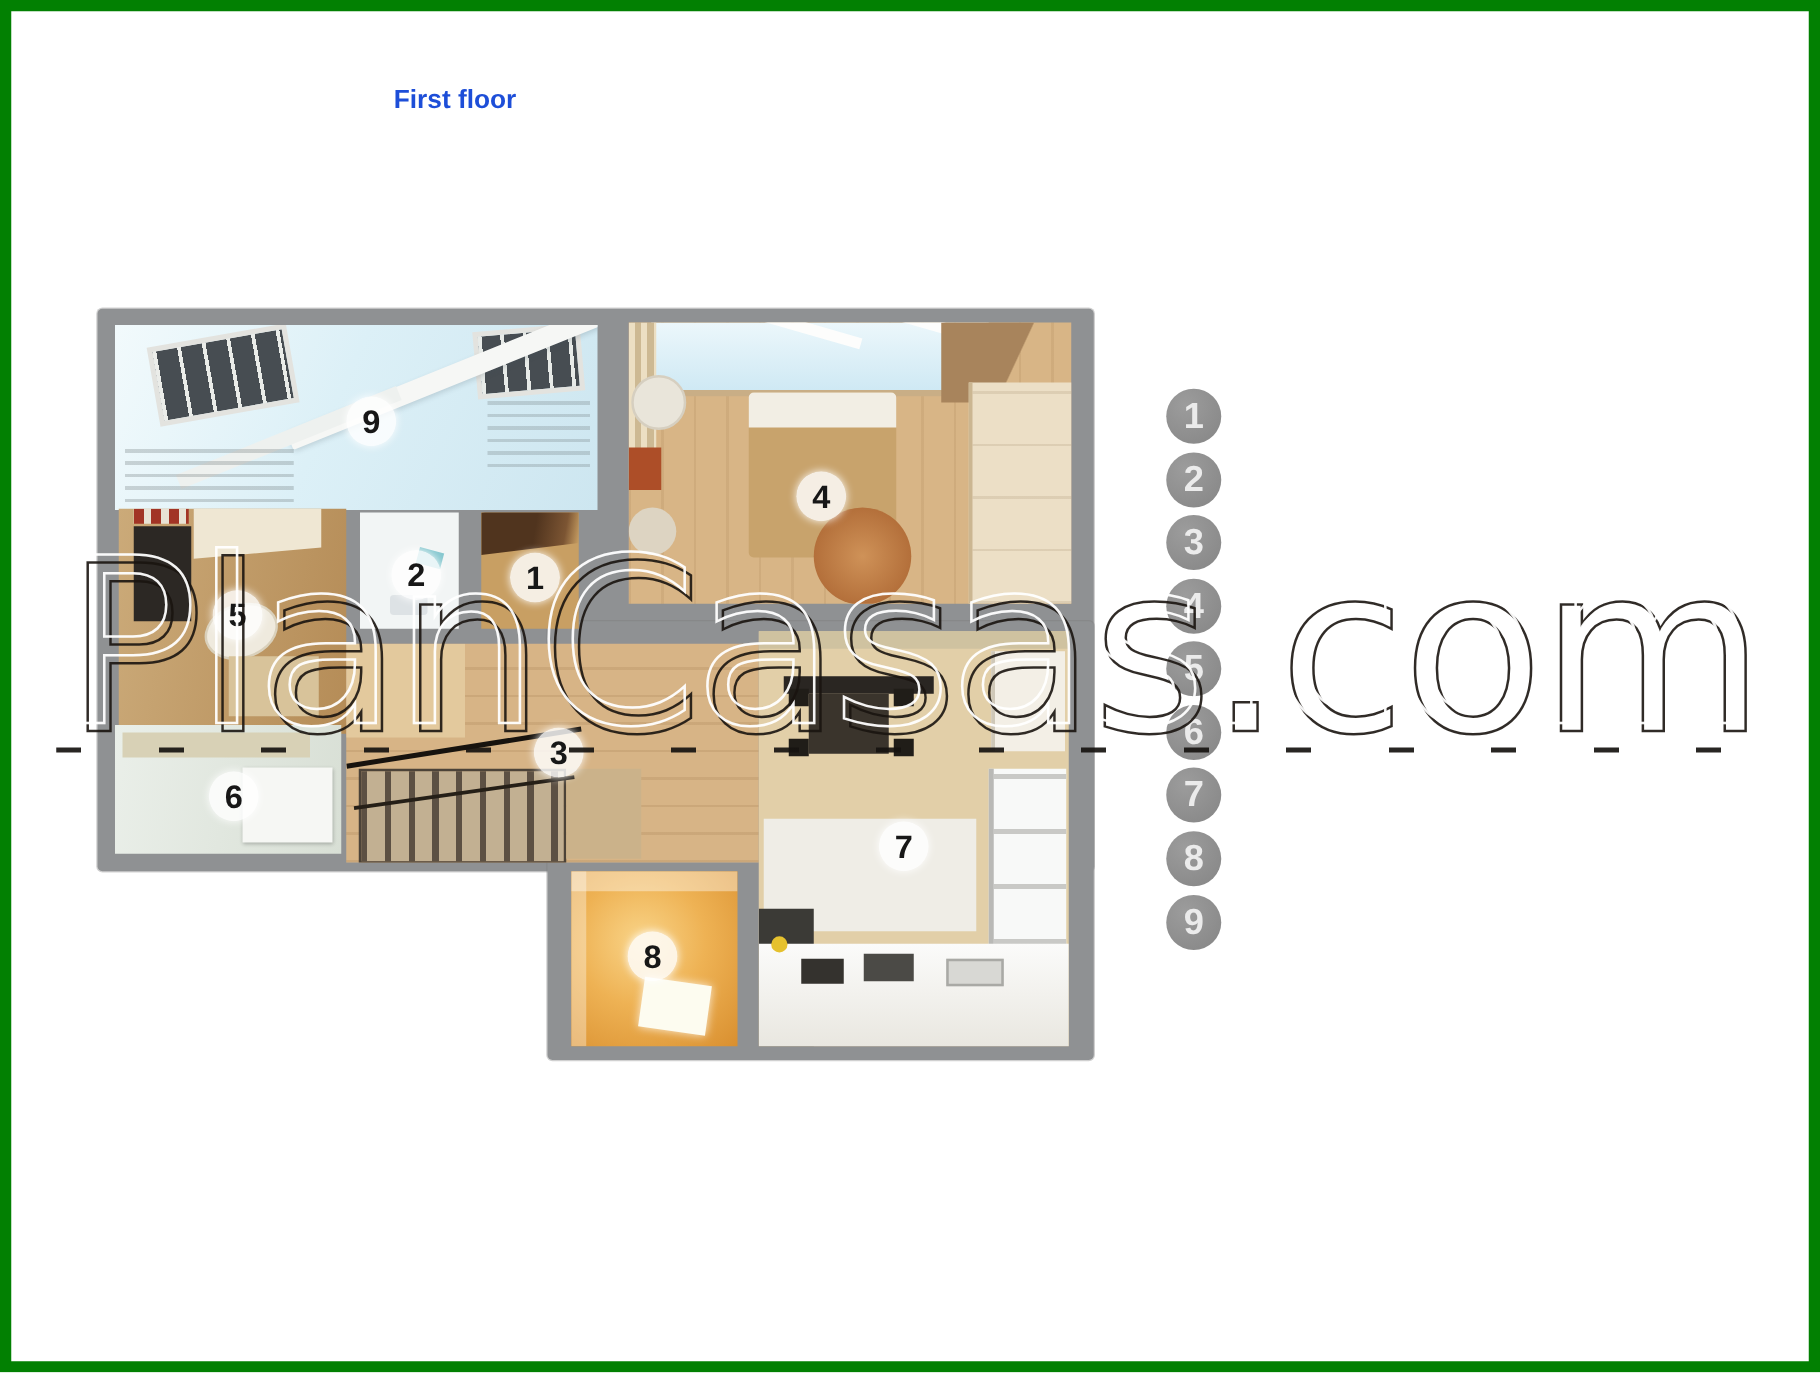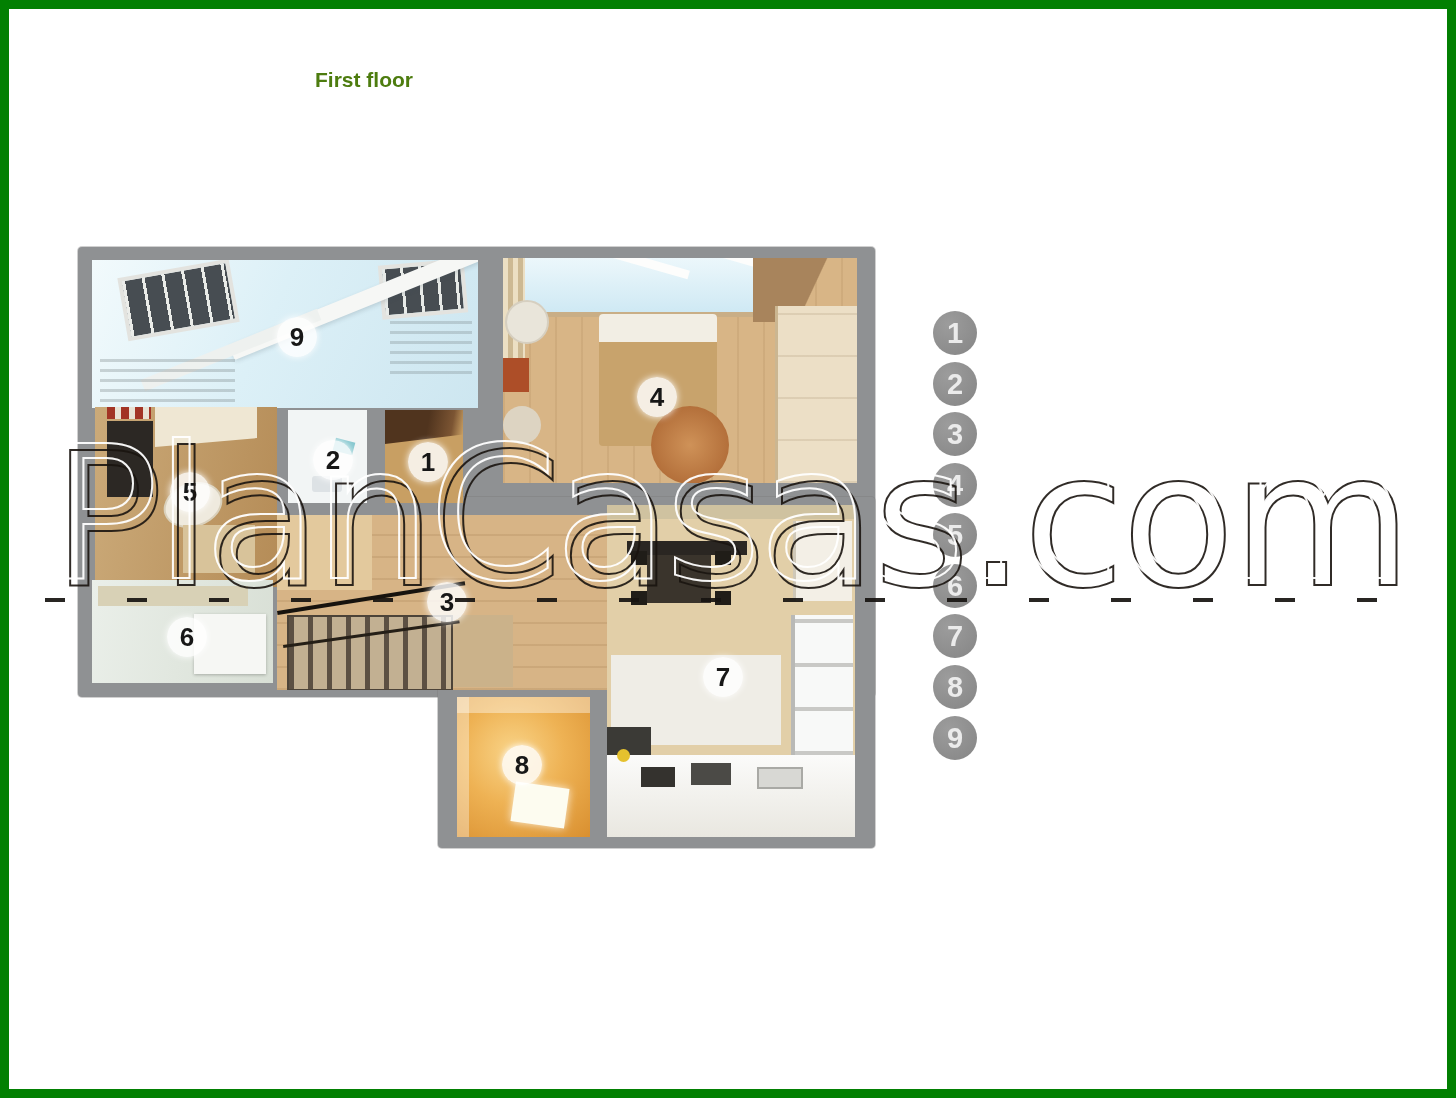--- a/index.html
+++ b/index.html
@@ -4,21 +4,21 @@
 <style>
   html,body{margin:0;padding:0;background:#ffffff;}
   .canvas{
     position:relative;width:1456px;height:1098px;background:#ffffff;
     overflow:hidden;font-family:"Liberation Sans",sans-serif;
   }
   .frame{
     position:absolute;inset:0;border:9px solid #028002;z-index:40;pointer-events:none;
   }
   .title{
-    position:absolute;left:315px;top:68px;font-size:21px;font-weight:bold;color:#4d7c0f;
+    position:absolute;left:315px;top:68px;font-size:21px;font-weight:bold;color:#1d4ed8;
     letter-spacing:0px;z-index:3;
   }
   
   .plan{position:absolute;left:0;top:0;z-index:1;}
   .base{position:absolute;background:#8f9193;border-radius:4px;box-shadow:0 0 0 1px rgba(120,120,120,.35);}
   .base1{left:78px;top:247px;width:797px;height:450px;}
   .base2{left:438px;top:497px;width:437px;height:351px;}
   .room{position:absolute;overflow:hidden;}
   .shape{position:absolute;}
   

